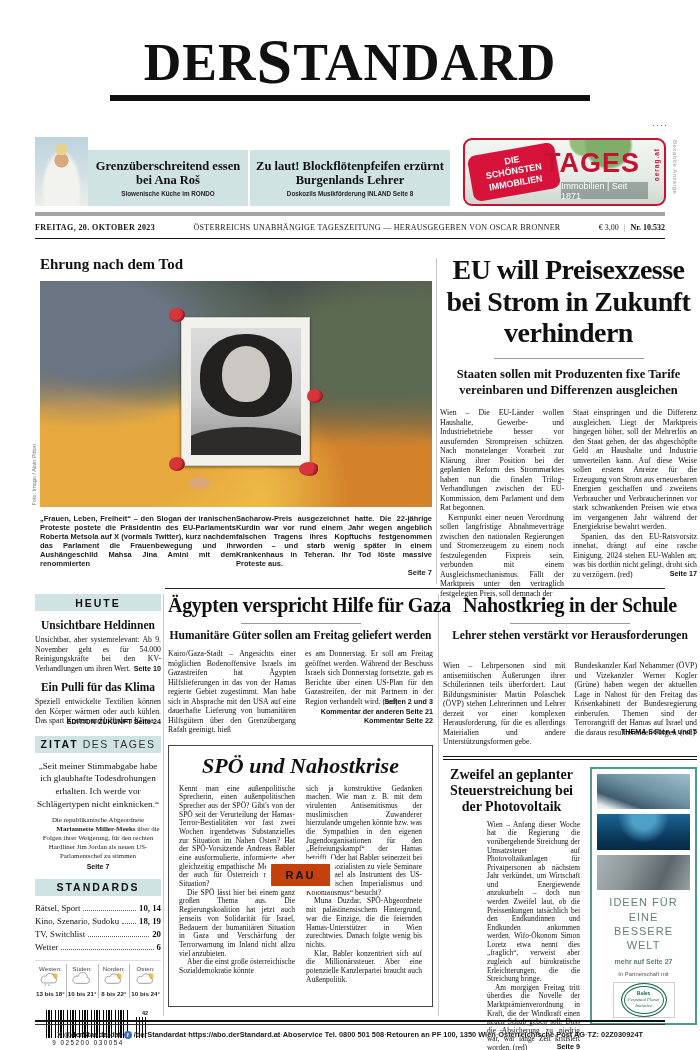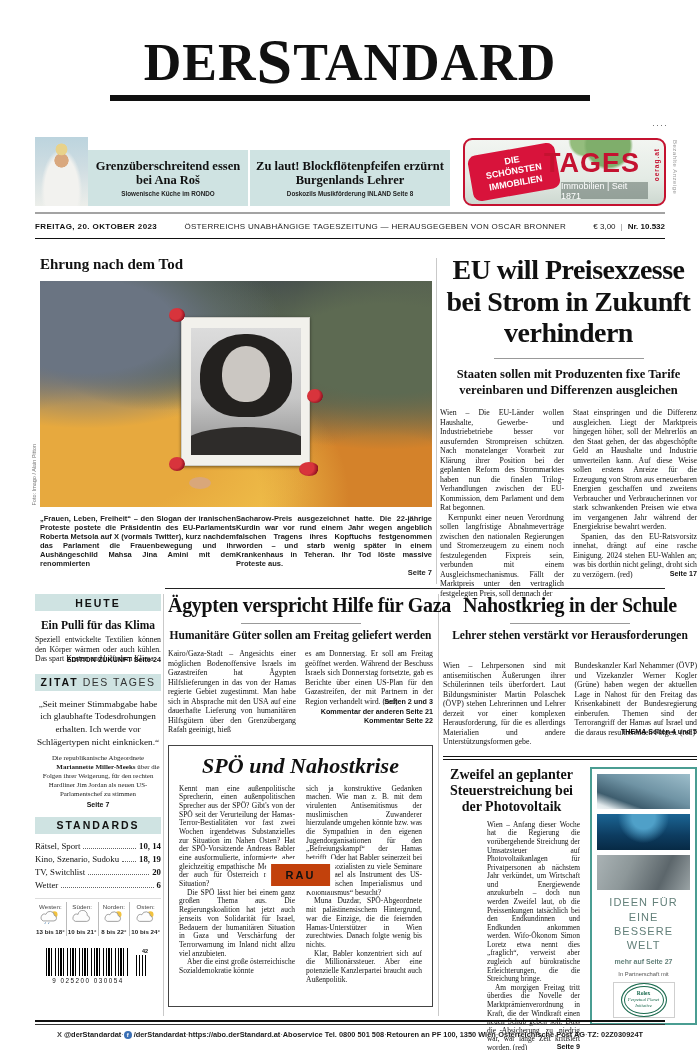--- a/index.html
+++ b/index.html
@@ -38,22 +38,22 @@
   .ad-logo { position:absolute; right:24px; top:8px; font-family:"Liberation Sans", sans-serif; font-weight:bold;
       font-size:27px; letter-spacing:1px; color:#c41230; }
   .ad-strip { position:absolute; left:96px; right:16px; bottom:5px; height:17px; background:rgba(96,112,104,.55);
       color:#fff; font-family:"Liberation Sans", sans-serif; font-size:9px; display:flex; align-items:center; justify-content:center; }
   .ad-url { position:absolute; right:4px; top:8px; writing-mode:vertical-rl; transform:rotate(180deg);
       color:#c41230; font-family:"Liberation Sans", sans-serif; font-weight:bold; font-size:6.5px; letter-spacing:1px; }
   .ad-note { position:absolute; left:672px; top:140px; writing-mode:vertical-rl; font-family:"Liberation Sans", sans-serif;
       font-size:6px; color:#999; letter-spacing:.5px; }
 
   
-  .dateline { position:absolute; left:35px; right:35px; top:212px; height:27px; border-top:2px solid #a3a3a3;
-      border-bottom:1px solid #111; display:flex; align-items:center; font-family:Liberation Sans, sans-serif; font-size:8px; }
+  .dateline { position:absolute; left:35px; right:35px; top:212px; height:27px; border-top:4px solid #a3a3a3;
+      border-bottom:1px solid #111; display:flex; align-items:center; font-family:Liberation Serif, serif; font-size:8px; }
   .dl-date { font-weight:bold; letter-spacing:.4px; }
   .dl-center { flex:1; text-align:center; letter-spacing:.3px; color:#222; }
   .dl-price { color:#222; } .dl-sep { margin:0 5px; color:#888; } .dl-issue { font-weight:bold; }
 
   
   .photo-story { position:absolute; left:40px; top:256px; width:392px; }
   .kicker { font-weight:bold; font-size:15px; }
   .photo { position:relative; margin-top:8px; height:226px;
       background:
         radial-gradient(ellipse at 12% 20%, #6a7482 0 18%, transparent 40%),
@@ -264,20 +264,25 @@
         <p>Staat einspringen und die Differenz ausgleichen. Liegt der Marktpreis hingegen höher, soll der Mehrerlös an den Staat gehen, der das abgeschöpfte Geld an Haushalte und Industrie umverteilen kann. Auf diese Weise sollen erstens Anreize für die Erzeugung von Strom aus erneuerbaren Energien geschaffen und zweitens Verbraucher und Verbraucherinnen vor stark schwankenden Preisen wie etwa im vergangenen Jahr während der Energiekrise bewahrt werden.</p>
         <p>Spanien, das den EU-Ratsvorsitz innehat, drängt auf eine rasche Einigung. 2024 stehen EU-Wahlen an; was bis dorthin nicht gelingt, droht sich zu verzögern. (red)</p>
         <div class="ref-line">Seite 17</div>
       </div>
     </div>
   </div>
 
   <div class="sidebar">
     <div class="bar">HEUTE</div>
 
+    <div>
+      <div class="sb-title">Unsichtbare Heldinnen</div>
+      <div class="sb-text">Unsichtbar, aber systemrelevant: Ab 9. November geht es für 54.000 Reinigungskräfte bei den KV-Verhandlungen um ihren Wert.</div>
+      <div class="ref-line">Seite 10</div>
+    </div>
 
     <div>
       <div class="sb-title">Ein Pulli für das Klima</div>
       <div class="sb-text">Speziell entwickelte Textilien können den Körper wärmen oder auch kühlen. Das spart Kosten und hilft dem Klima.</div>
       <div class="ref-line">EDITION ZUKUNFT Seite 24</div>
     </div>
 
     <div class="bar" style="margin-top:10px;">
       <span>ZITAT</span>
       <span class="lt">DES TAGES</span>

